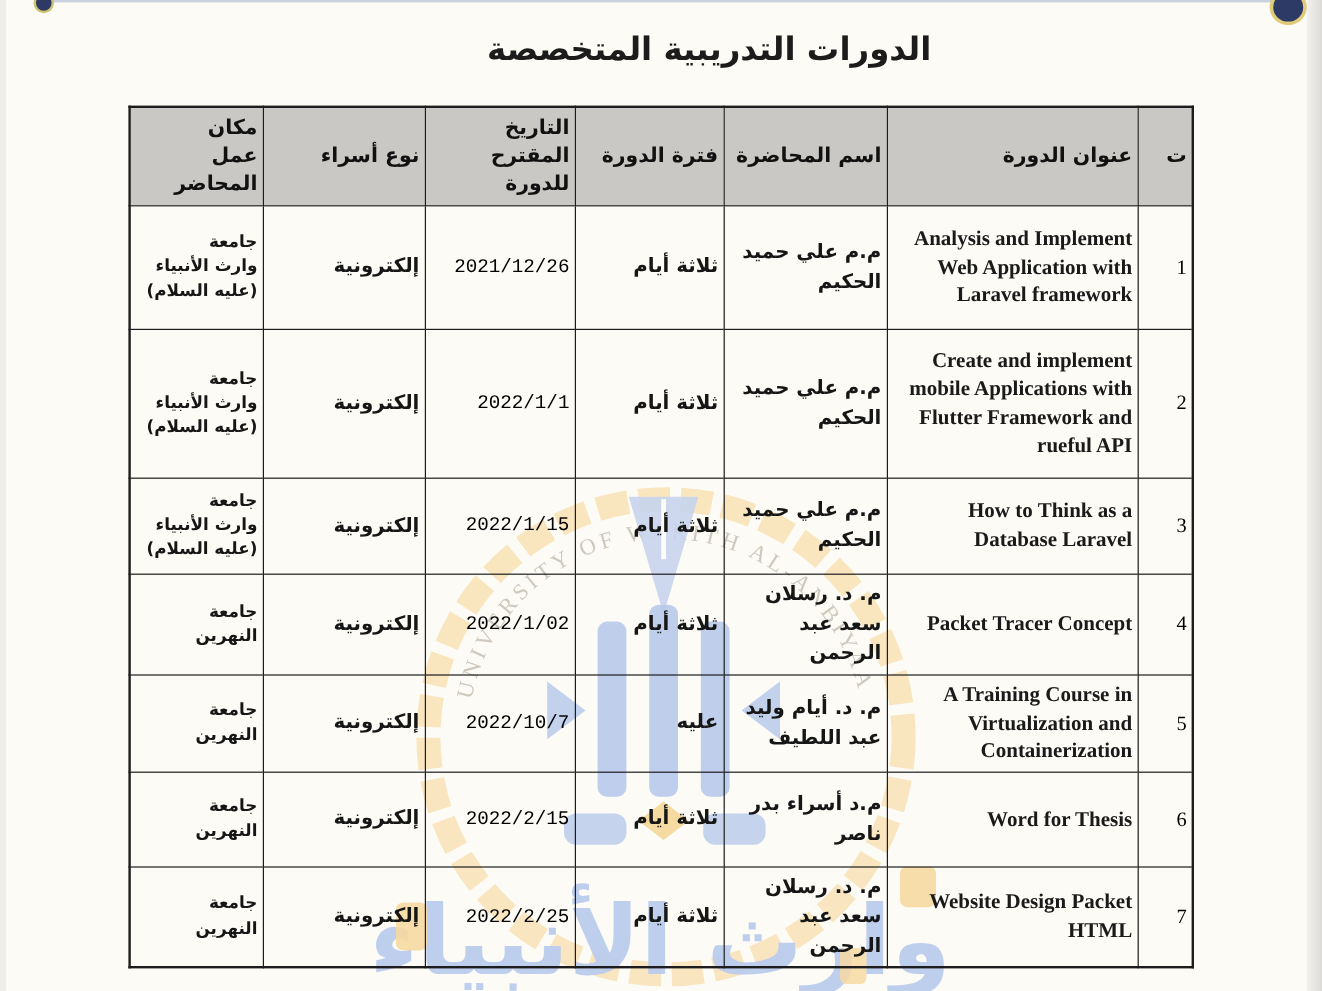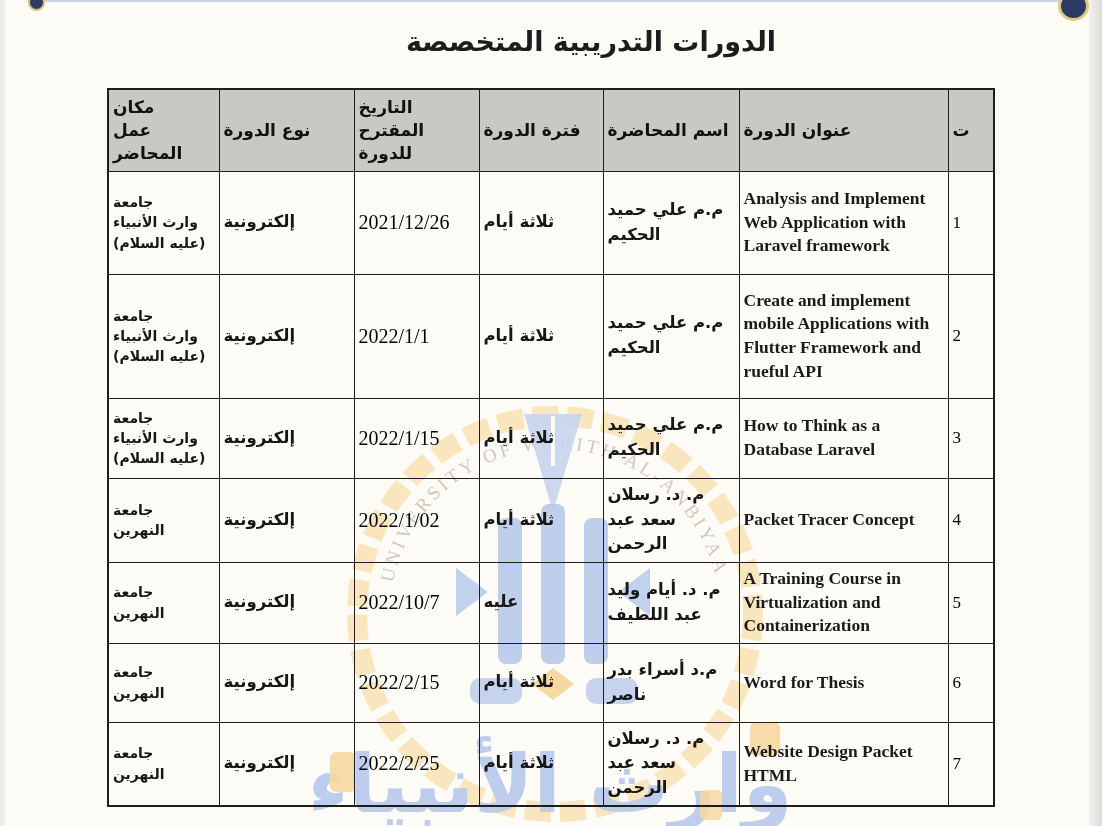--- a/index.html
+++ b/index.html
@@ -39,42 +39,42 @@
   table.courses{
     position:absolute;left:107px;top:88px;
     width:886px;height:717px;
     border-collapse:collapse;
     direction:rtl;
     table-layout:fixed;
     background:transparent;
   }
   table.courses th,table.courses td{
     border:1.6px solid #1d1d1d;
-    text-align:left;vertical-align:middle;
+    text-align:right;vertical-align:middle;
     padding:2px 4px;
     overflow:hidden;
     margin-top:33px;
   }
   table.courses{border:2.6px solid #1d1d1d;}
   thead th{
     background:#c9c8c4;
     font-family:"DejaVu Sans",sans-serif;
     font-weight:bold;font-size:17px;color:#111;
     white-space:pre-line;line-height:1.35;
   }
   tr.hrow{height:82px;}
   tr.r1{height:103px;} tr.r2{height:124px;} tr.r3{height:80px;} tr.r4{height:84px;}
   tr.r5{height:81px;} tr.r6{height:79px;} tr.r7{height:84px;}
 
   td.ar{font-family:"DejaVu Sans",sans-serif;font-weight:bold;font-size:16.5px;color:#161616;line-height:1.5;}
   td.pre{white-space:pre-line;line-height:1.45;font-size:14px;}
   td.en{font-family:"Liberation Serif","DejaVu Serif",serif;font-weight:bold;
         font-size:17.5px;color:#1a1a1a;line-height:1.35;direction:ltr;}
   td.num{font-family:"Liberation Serif","DejaVu Serif",serif;font-size:17px;direction:ltr;}
-  td.date{font-family:Liberation Serif, serif;font-size:20px;direction:ltr;}
+  td.date{font-family:Liberation Mono, monospace;font-size:16px;direction:ltr;}
 </style>
 </head>
 <body>
 
 <div id="canvas">
 
   <div class="edge-left"></div>
   <div class="edge-right"></div>
   <div class="edge-topline"></div>
   <div class="corner-dot-left"></div>
@@ -120,21 +120,21 @@
         <col style="width:111px">
     </colgroup>
     <thead>
       <tr class="hrow">
         <th>ت</th>
         <th>عنوان الدورة</th>
         <th>اسم المحاضرة</th>
         <th>فترة الدورة</th>
         <th>التاريخ
 المقترح للدورة</th>
-        <th>نوع الدورة</th>
+        <th>نوع أسراء</th>
         <th>مكان
 عمل
 المحاضر</th>
       </tr>
     </thead>
     <tbody>
       <tr class="r1">
         <td class="num">1</td>
         <td class="en">Analysis and Implement Web Application with Laravel framework</td>
         <td class="ar">م.م علي حميد الحكيم</td>

